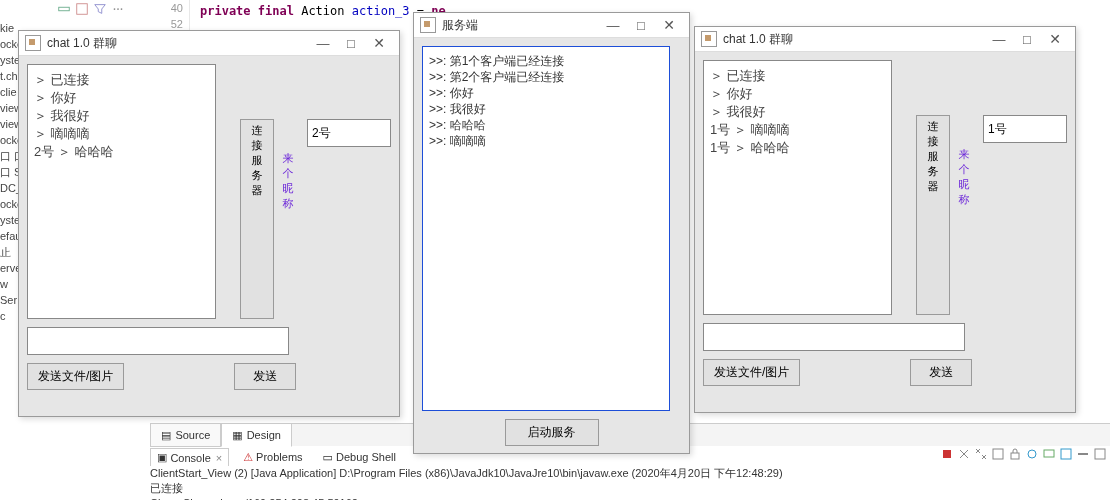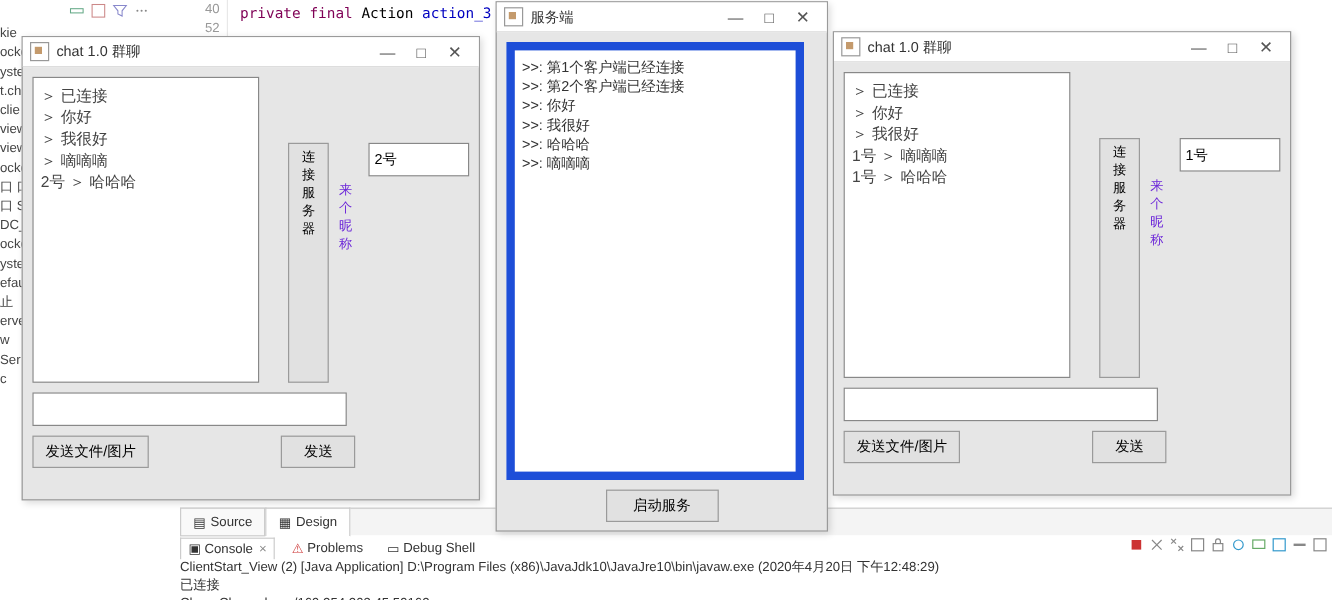--- a/index.html
+++ b/index.html
@@ -2,21 +2,21 @@
 <html><head>
 <meta charset="utf-8">
 <style>
 html,body{margin:0;padding:0;font-family:"Microsoft YaHei","Segoe UI",sans-serif;font-size:12px;background:#fff;color:#000;overflow:hidden;width:1111px;height:500px;position:relative}
 .ide-bg{position:absolute;left:0;top:0;width:100%;height:100%;background:#fff}
 .toolbar-row{position:absolute;left:57px;top:2px;display:flex;gap:4px;align-items:center}
 .toolbar-row .ic{width:14px;height:14px;display:inline-block}
 .gutter{position:absolute;left:150px;top:0;width:40px;border-right:1px solid #e8e8e8;background:#fff;font-size:11px;color:#999;text-align:right;padding-right:6px;box-sizing:border-box}
 .gutter div{height:16px;line-height:16px}
 .code{position:absolute;left:200px;top:4px;font-family:Consolas,monospace;font-size:12px;white-space:pre}
-.kw1{color:#7f0055;font-weight:normal}
+.kw1{color:#7f0055;font-weight:bold}
 .kw2{color:#7f0055;font-weight:bold}
 .typ{color:#000}
 .fld{color:#0000c0}
 .left-tree{position:absolute;left:0;top:20px;font-size:11px;color:#444;line-height:16px}
 .win{position:absolute;background:#e6e6e6;border:1px solid #9a9a9a;box-shadow:2px 2px 6px rgba(0,0,0,.15)}
 .titlebar{height:24px;background:#fff;display:flex;align-items:center;padding:0 6px;border-bottom:1px solid #ddd;font-size:12px;color:#333}
 .titlebar .jicon{width:14px;height:14px;margin-right:6px;background:#fff;border:1px solid #999;position:relative}
 .titlebar .jicon::after{content:"";position:absolute;left:3px;top:3px;width:6px;height:6px;background:#c49a6c}
 .titlebar .spacer{flex:1}
 .ctrl{width:28px;height:20px;display:flex;align-items:center;justify-content:center;color:#555;font-size:13px}
@@ -25,21 +25,21 @@
 .msgbox{background:#fff;border:1px solid #888;width:260px;height:255px;padding:6px;font-size:13px;color:#444;line-height:18px;overflow:hidden;box-sizing:border-box}
 .side{display:flex;gap:8px;margin-top:55px}
 .btn{background:#e1e1e1;border:1px solid #9a9a9a;padding:4px 10px;font-size:12px;text-align:center}
 .btn.sm{padding:3px 6px;font-size:11px}
 .lbl{font-size:11px;color:#6d28d9;margin-top:32px}
 .tfield{background:#fff;border:1px solid #888;height:22px;padding:2px 4px;font-size:12px;width:74px}
 .inputrow{padding:0 8px}
 .msg-input{background:#fff;border:1px solid #888;height:26px;width:260px}
 .btnrow{display:flex;gap:110px;padding:8px}
 .srv-body{padding:8px}
-.srv-msgbox{background:#fff;border:7px solid #1d4ed8;width:248px;height:365px;padding:6px;font-size:12px;color:#333;line-height:16px;box-sizing:border-box}
+.srv-msgbox{background:#fff;border:1px solid #1d4ed8;width:248px;height:365px;padding:6px;font-size:12px;color:#333;line-height:16px;box-sizing:border-box}
 .srv-btn-row{display:flex;justify-content:center;margin-top:8px}
 .tabs-strip{position:absolute;left:150px;top:423px;display:flex;gap:0;border-top:1px solid #ccc;background:#f4f4f4;height:22px;align-items:center;width:960px}
 .tab{padding:2px 10px;font-size:11px;color:#333;border:1px solid #ccc;background:#f9f9f9;display:flex;align-items:center;gap:4px;height:18px}
 .tab.act{background:#fff;border-bottom-color:#fff}
 .bottom-tabs{position:absolute;left:150px;top:447px;display:flex;gap:8px;align-items:center;height:20px}
 .btab{font-size:11px;color:#333;display:flex;align-items:center;gap:3px;padding:2px 6px}
 .btab.act{background:#fff;border:1px solid #ccc;border-bottom:none}
 .btab .x{color:#888;margin-left:2px}
 .console-toolbar{position:absolute;right:4px;top:447px;display:flex;gap:3px}
 .console-toolbar .ci{width:14px;height:14px}
@@ -190,21 +190,21 @@
   </div>
   <div class="inputrow">
       <div class="msg-input"></div>
     </div>
   <div class="btnrow">
     <div class="btn">发送文件/图片</div>
     <div class="btn" style="padding:4px 18px">发送</div>
   </div>
 </div>
 
-<div class="win" style="left:413px;top:1px;width:275px;height:440px">
+<div class="win" style="left:413px;top:12px;width:275px;height:440px">
   <div class="titlebar">
     <span class="jicon"></span>
     <span>服务端</span>
     <span class="spacer"></span>
     <span class="ctrl">—</span>
     <span class="ctrl">□</span>
     <span class="ctrl close">✕</span>
   </div>
   <div class="srv-body">
     <div class="srv-msgbox" id="msgS">

